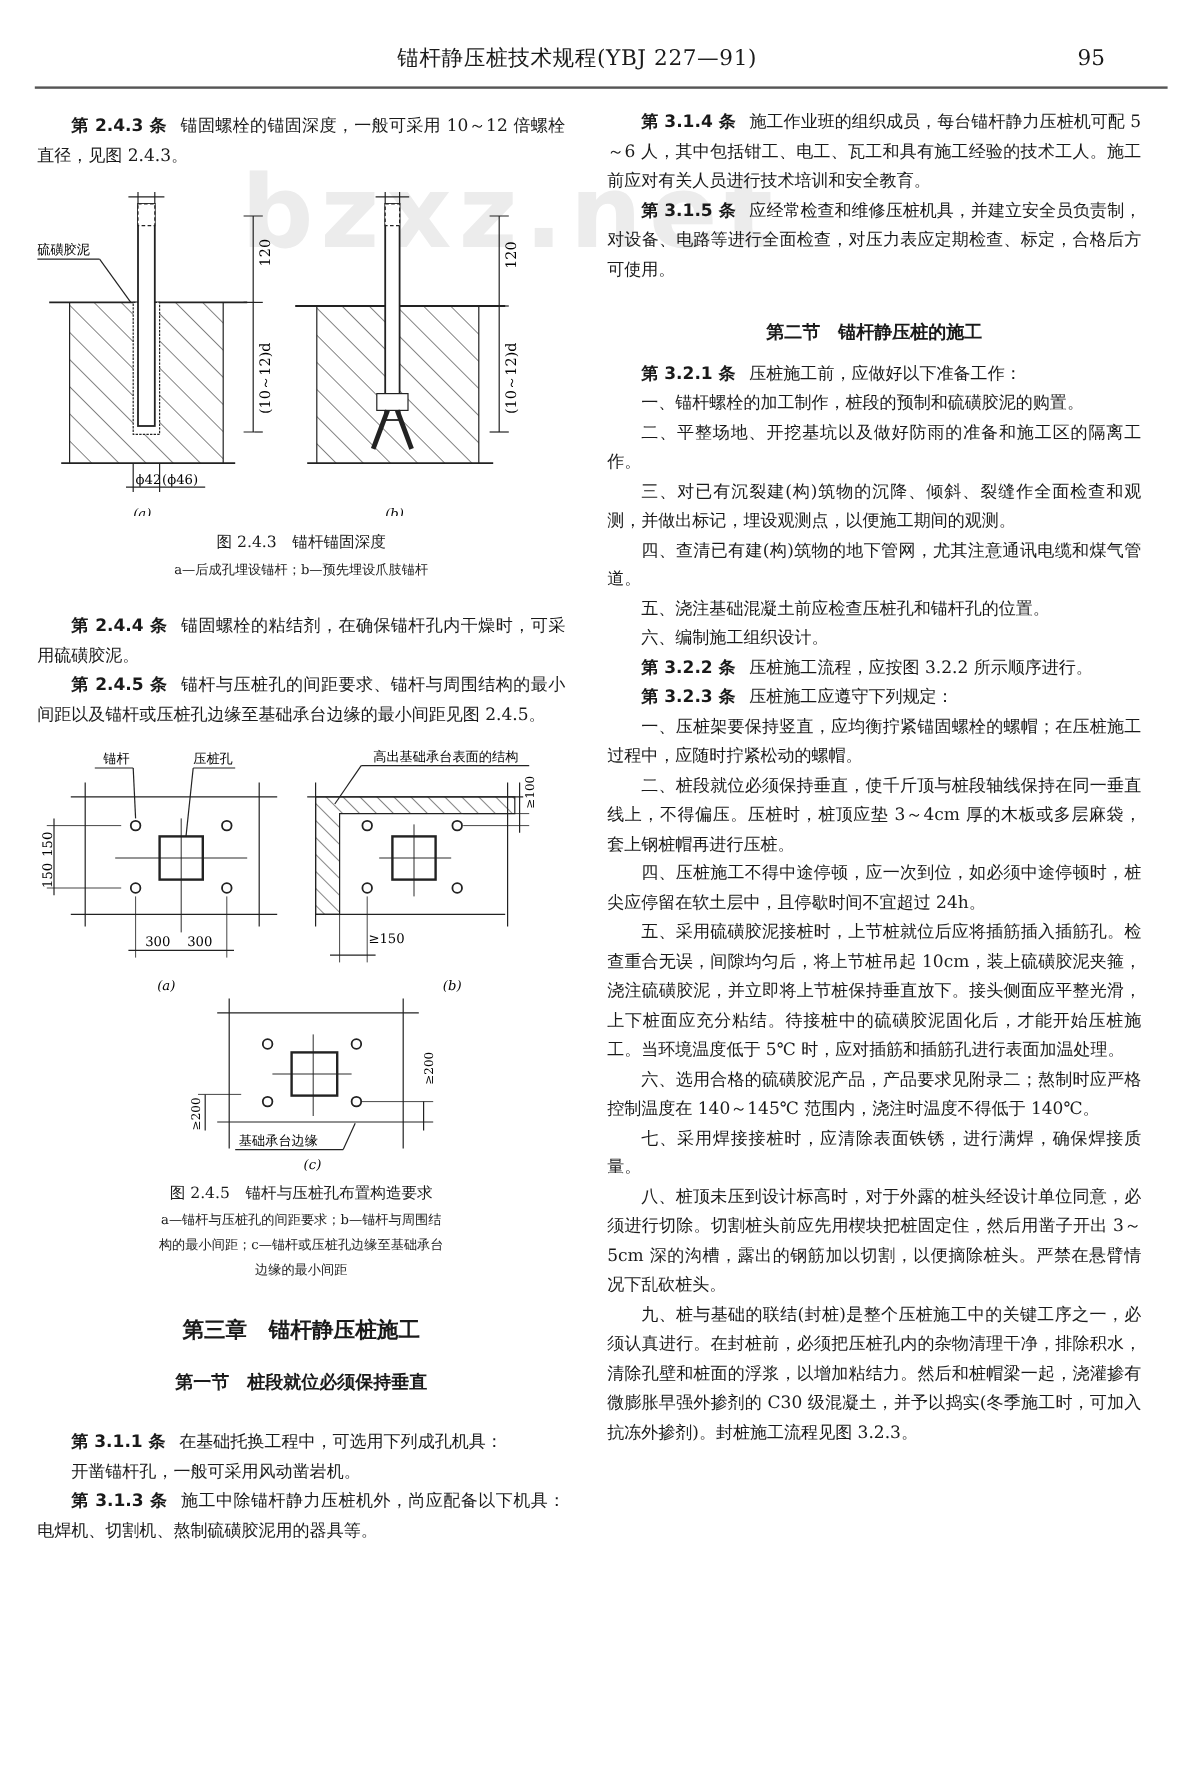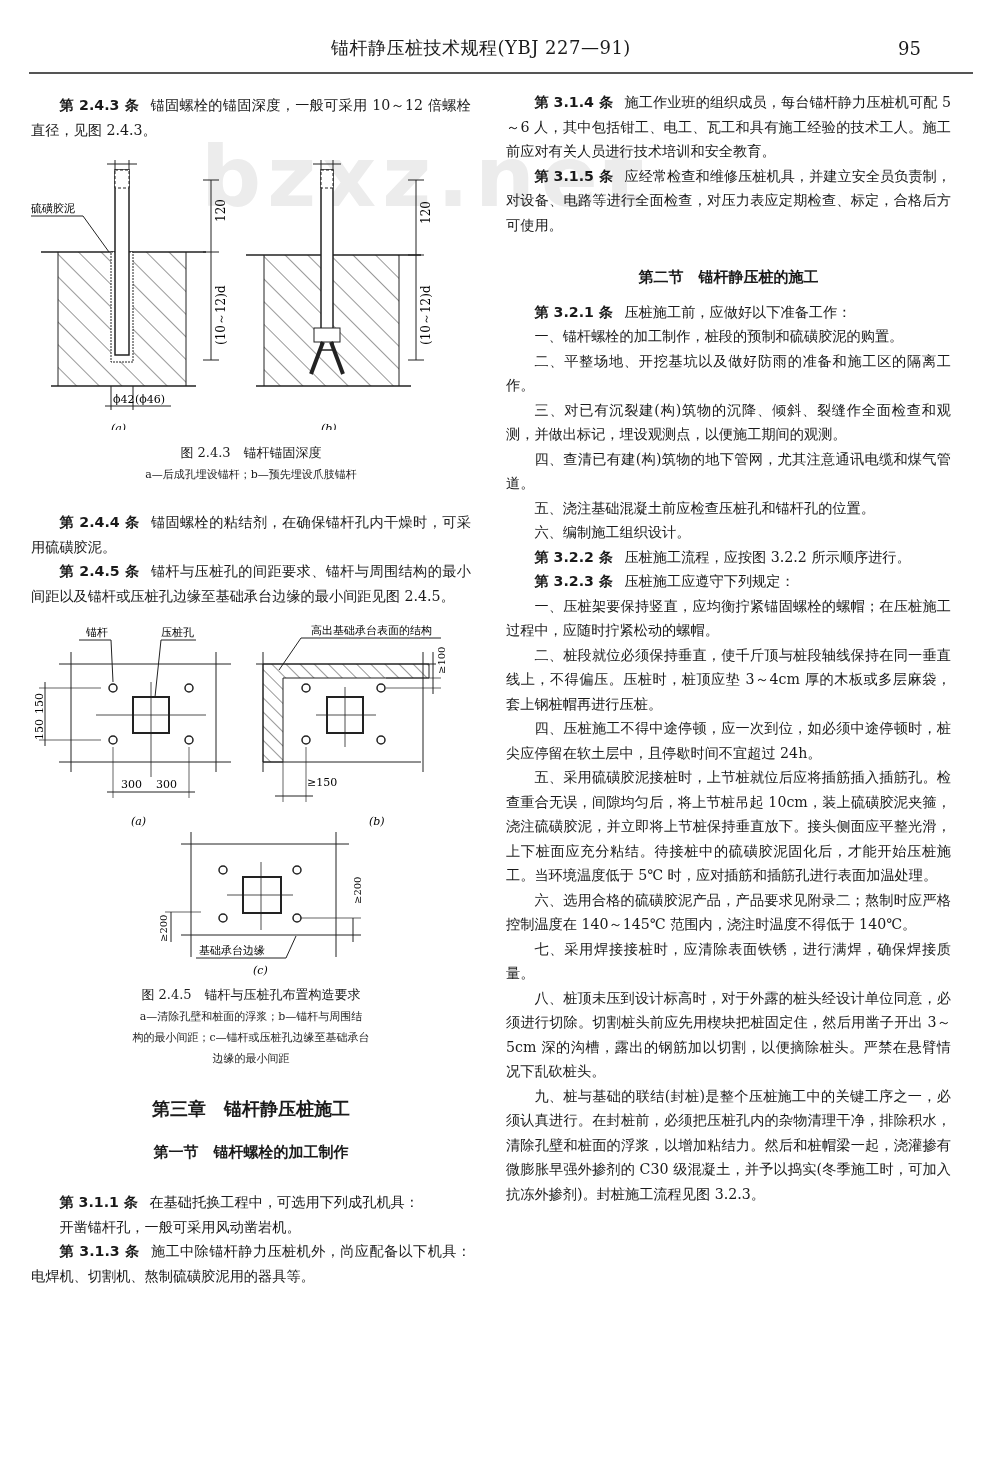--- a/index.html
+++ b/index.html
@@ -204,28 +204,28 @@
           <line x1="270" y1="296" x2="330" y2="296" stroke="#222" stroke-width="0.7"></line>
           <text x="0" y="0" font-size="10" transform="translate(330,282) rotate(-90)">≥200</text>
           <text x="168" y="332" font-size="11">基础承台边缘</text>
           <line x1="165" y1="336" x2="255" y2="336" stroke="#222"></line>
             <line x1="255" y1="336" x2="265" y2="314" stroke="#222"></line>
           <text x="222" y="352" font-size="11" font-style="italic">(c)</text>
         </g>
       </svg>
       <div style="position:absolute; left:0; top:362px; width:440px;">
         <div class="fig-caption">图 2.4.5　锚杆与压桩孔布置构造要求</div>
-        <div class="fig-sub">a—清除孔壁和桩面的浮浆；b—锚杆与周围结</div>
+        <div class="fig-sub">a—锚杆与压桩孔的间距要求；b—锚杆与周围结</div>
         <div class="fig-sub">构的最小间距；c—锚杆或压桩孔边缘至基础承台</div>
         <div class="fig-sub">边缘的最小间距</div>
       </div>
     </div>
 
     <div class="chapter" style="margin-top: 20px;">第三章　锚杆静压桩施工</div>
-    <div class="section" style="margin-top: 18px; margin-bottom: 26px;">第一节　锚杆螺栓的加工制作</div>
+    <div class="section" style="margin-top: 18px; margin-bottom: 26px;">第一节　桩段就位必须保持垂直</div>
 
     <p class="ind">
       <span class="art">第 3.1.1 条</span><span>在基础托换工程中，可选用下列成孔机具：</span>
     </p>
     <p class="ind">开凿锚杆孔，一般可采用风动凿岩机。</p>
     <p class="ind">
       <span class="art">第 3.1.3 条</span><span>施工中除锚杆静力压桩机外，尚应配备以下机具：电焊机、切割机、熬制硫磺胶泥用的器具等。</span>
     </p>
   </div>
 

